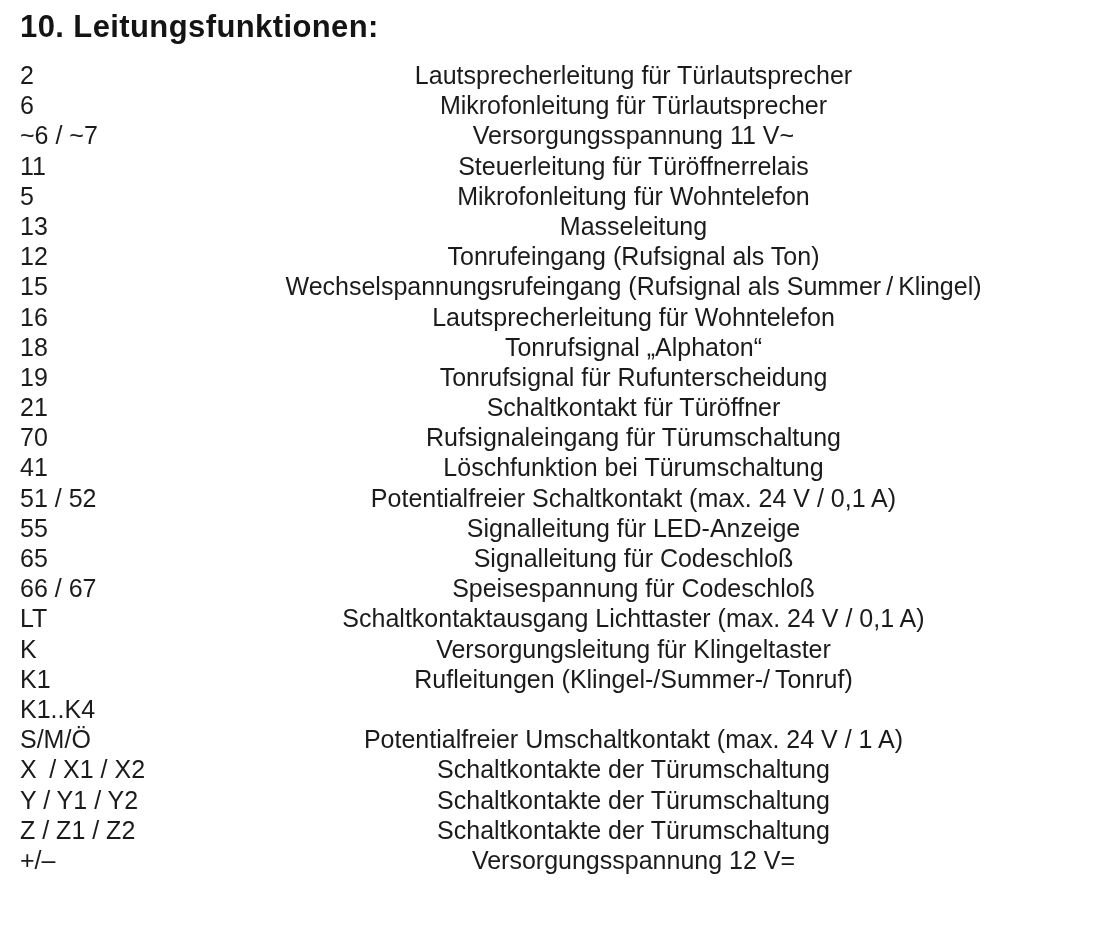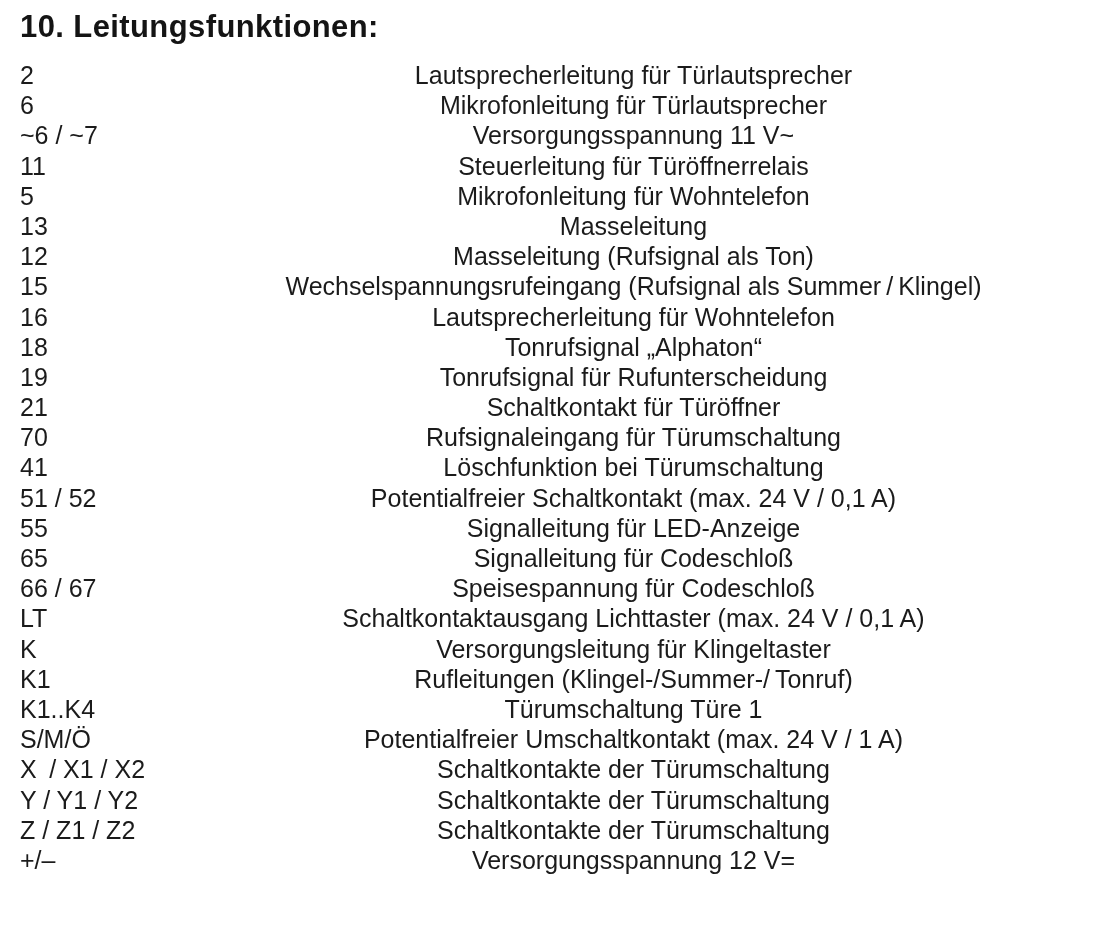--- a/index.html
+++ b/index.html
@@ -86,21 +86,21 @@
     <span class="desc">Mikrofonleitung für Wohntelefon</span>
   </div>
 
   <div class="row">
     <span class="code">13</span>
     <span class="desc">Masseleitung</span>
   </div>
 
   <div class="row">
     <span class="code">12</span>
-    <span class="desc">Masseleitung (Rufsignal als Ton)</span>
+    <span class="desc">Tonrufeingang (Rufsignal als Ton)</span>
   </div>
 
   <div class="row">
     <span class="code">15</span>
     <span class="desc">Wechselspannungsrufeingang (Rufsignal als Summer / Klingel)</span>
   </div>
 
   <div class="row">
     <span class="code">16</span>
     <span class="desc">Lautsprecherleitung für Wohntelefon</span>
@@ -161,21 +161,20 @@
     <span class="desc">Versorgungsleitung für Klingeltaster</span>
   </div>
 
   <div class="row">
     <span class="code">K1</span>
     <span class="desc">Rufleitungen (Klingel-/Summer-/ Tonruf)</span>
   </div>
 
   <div class="row">
     <span class="code">K1..K4</span>
-    <span class="desc">Türumschaltung Türe 1</span>
   </div>
 
 
   <div class="row">
     <span class="code">S/M/Ö</span>
     <span class="desc">Potentialfreier Umschaltkontakt (max. 24 V / 1 A)</span>
   </div>
 
   <div class="row">
     <span class="code">X / X1 / X2</span>

